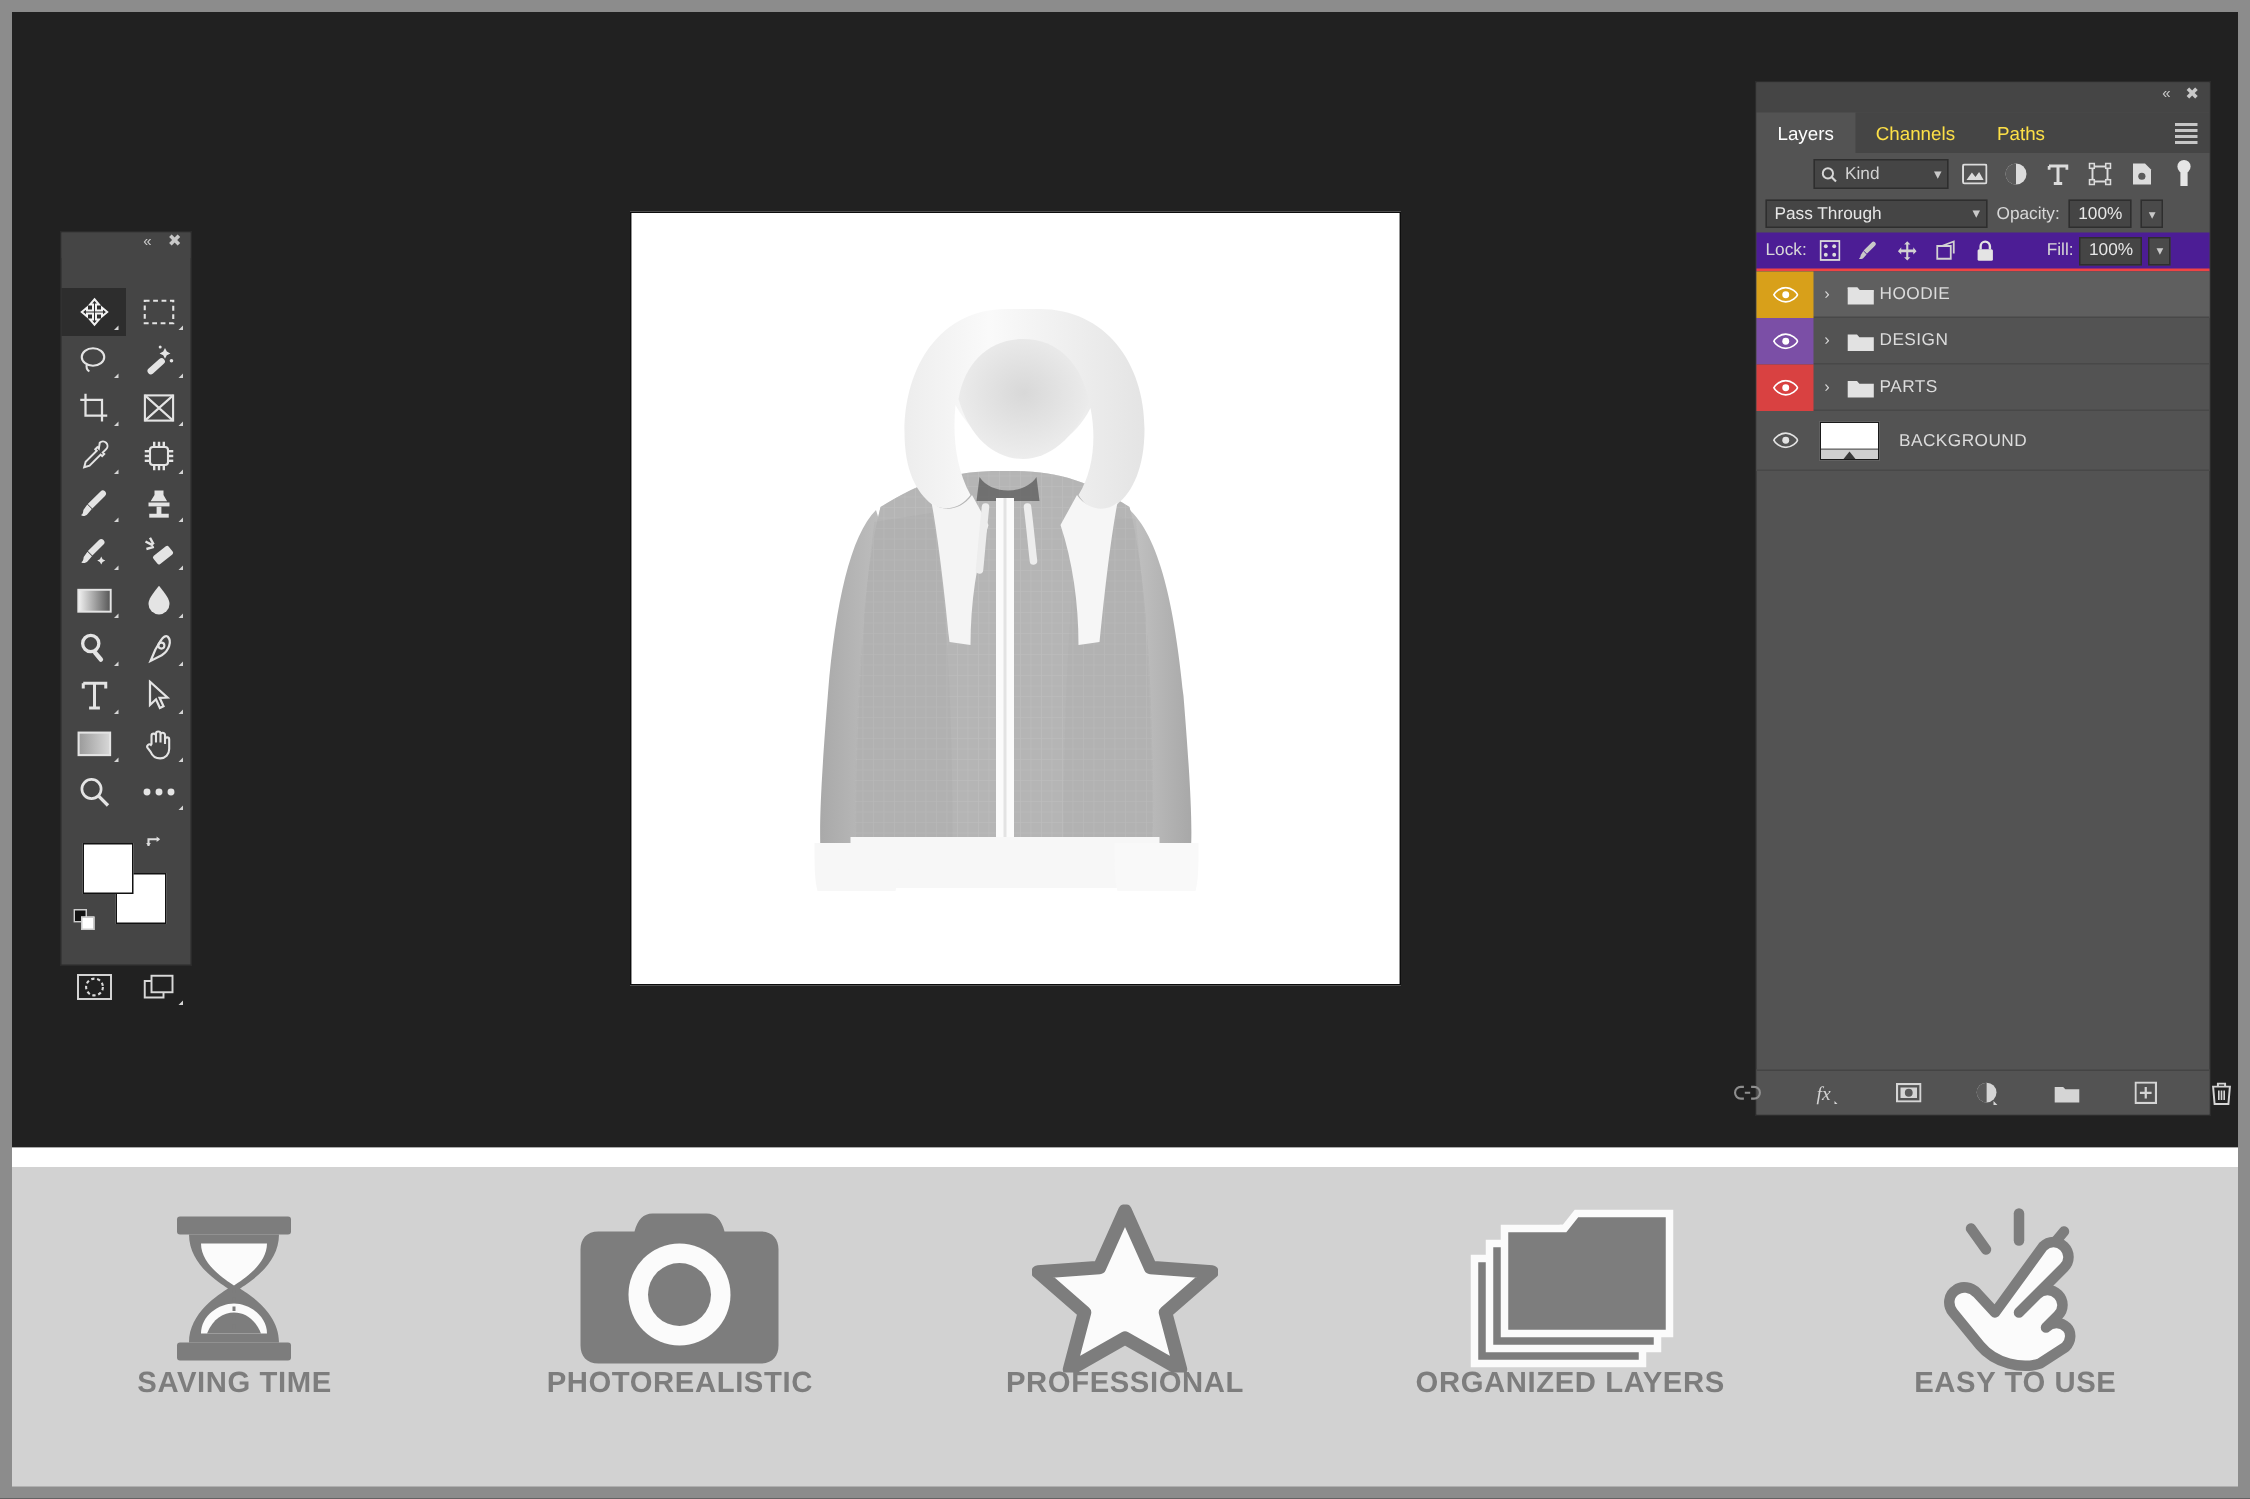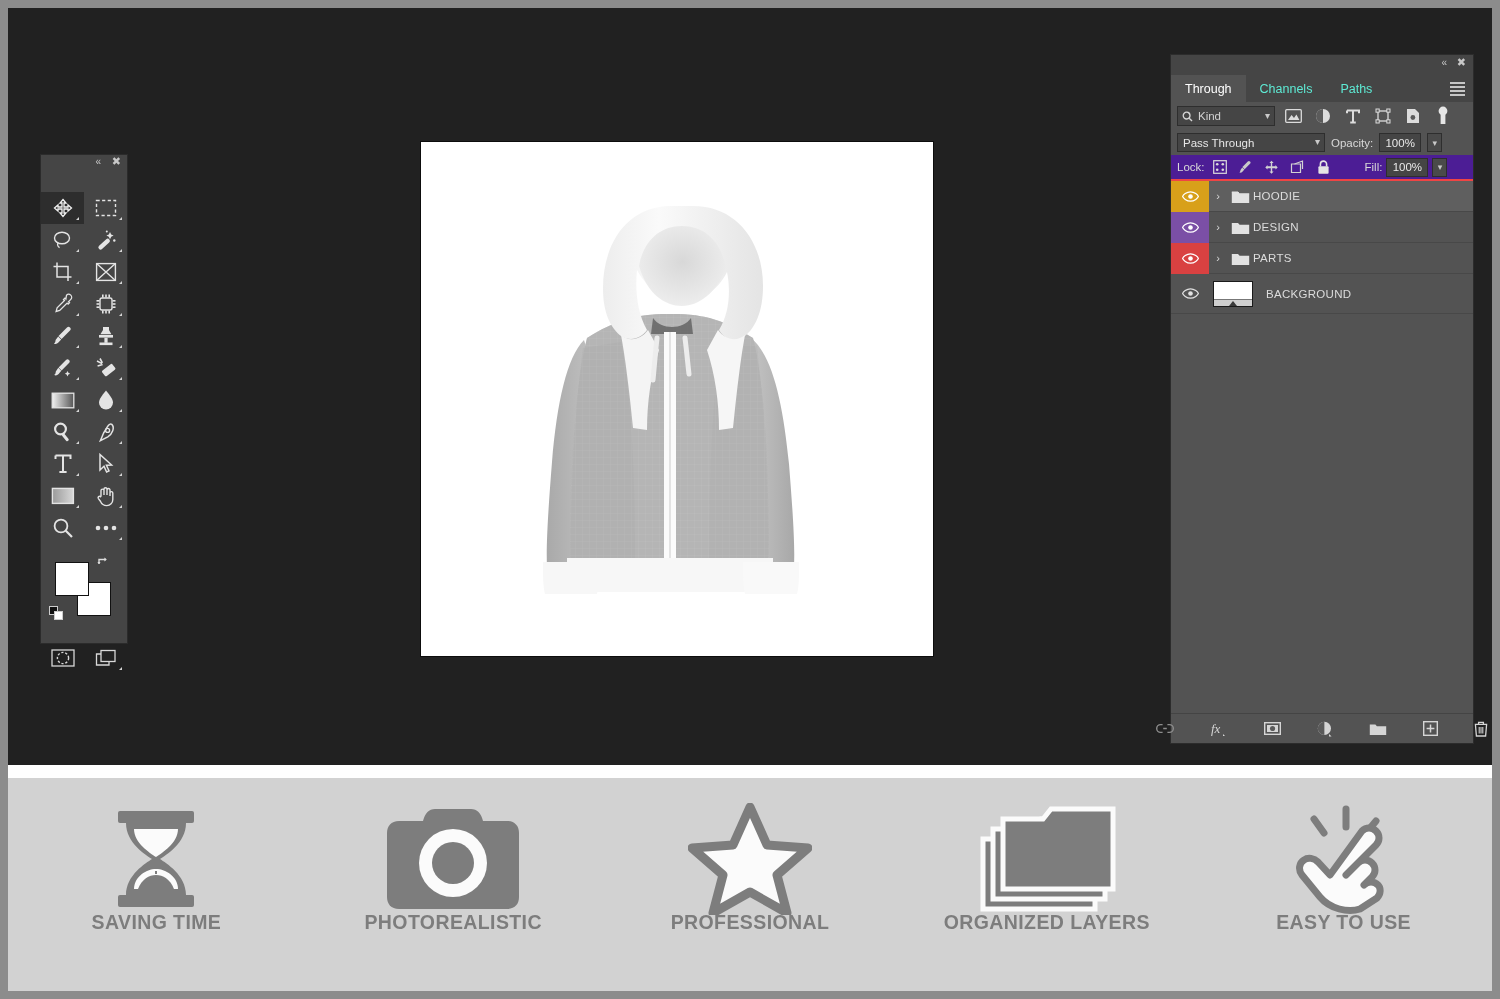--- a/index.html
+++ b/index.html
@@ -59,31 +59,31 @@
   
   .layers-panel {
     position:absolute; left:1162px; top:46px; width:304px; height:690px;
     background:#535353; border:1px solid #2c2c2c;
   }
   .lp-topbar { height:20px; position:relative; background:#454545; }
   .lp-collapse { position:absolute; right:26px; top:2px; color:#c8c8c8; font-size:10px; cursor:pointer;}
   .lp-close { position:absolute; right:7px; top:1px; color:#c8c8c8; font-size:11px; cursor:pointer;}
   .lp-tabs { height:27px; background:#454545; display:flex; align-items:stretch; position:relative; }
   .lp-tab {
-    padding:0 14px; display:flex; align-items:center; font-size:12.5px; color:#5eead4; cursor:pointer;
+    padding:0 14px; display:flex; align-items:center; font-size:12.5px; color:#fde047; cursor:pointer;
   }
   .lp-tab.active { background:#535353; color:#ffffff; }
   .lp-menu { position:absolute; right:8px; top:7px; width:15px; height:12px; cursor:pointer;}
   .lp-menu i { display:block; height:2px; background:#c6c6c6; margin-bottom:2px; }
 
   .lp-filter { height:28px; display:flex; align-items:center; padding:0 6px; gap:6px; background:#535353; }
   .filter-kind {
     width:98px; height:20px; background:#454545; border:1px solid #2e2e2e;
     display:flex; align-items:center; gap:5px; padding:0 4px; color:#d2d2d2; font-size:11.5px;
-    position:relative; cursor:pointer;
+    position:relative; cursor:pointer;margin-left:32px;
   }
   .filter-kind .chev { position:absolute; right:4px; top:3px; color:#c9c9c9; font-size:10px;}
   .fic { width:24px; height:20px; display:flex; align-items:center; justify-content:center; cursor:pointer;}
 
   .lp-blend { height:25px; display:flex; align-items:center; padding:0 6px; gap:6px; background:#535353;}
   .blend-select {
     width:148px; height:19px; background:#454545; border:1px solid #2e2e2e; color:#e6e6e6;
     font-size:11.5px; display:flex; align-items:center; padding:0 5px; position:relative; cursor:pointer;
   }
   .blend-select .chev { position:absolute; right:4px; top:2px; font-size:10px; color:#c9c9c9;}
@@ -469,21 +469,21 @@
     </div>
 
     <div class="layers-panel">
 
       <div class="lp-topbar">
         <span class="lp-collapse">«</span>
         <span class="lp-close">✖</span>
       </div>
 
       <div class="lp-tabs">
-        <div class="lp-tab active">Through</div>
+        <div class="lp-tab active">Layers</div>
         <div class="lp-tab">Channels</div>
         <div class="lp-tab">Paths</div>
         <div class="lp-menu">
             <i></i>
             <i></i>
             <i></i>
             <i></i>
           </div>
       </div>
 

